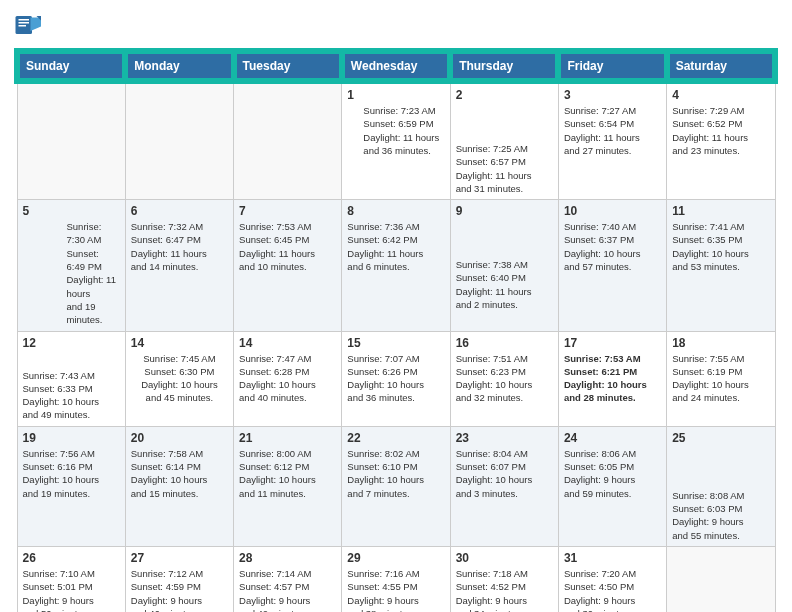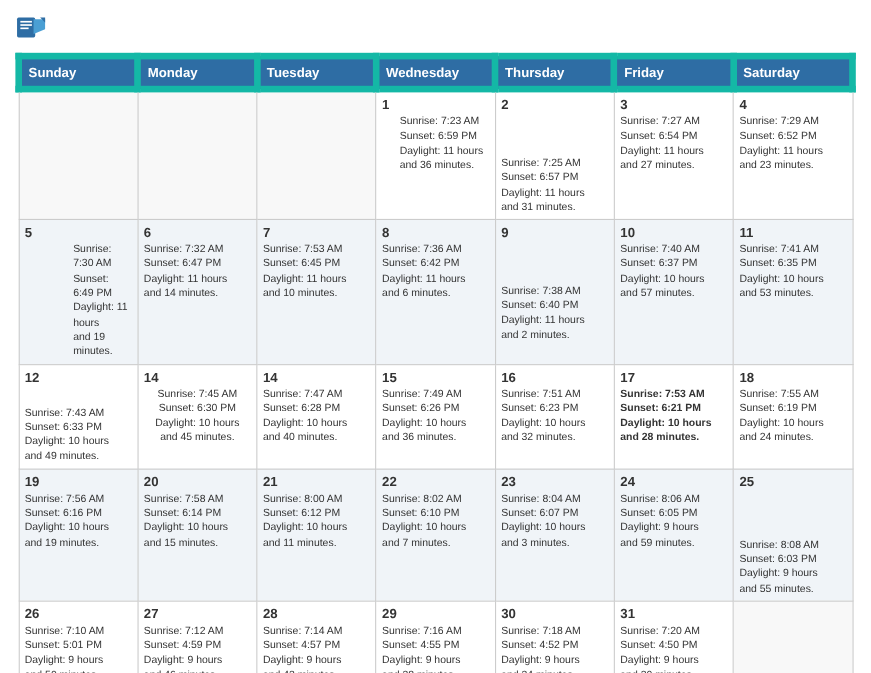--- a/index.html
+++ b/index.html
@@ -235,21 +235,21 @@
           </td>
           <td>
             <div class="day-num">14</div>
             <div class="day-info" style="white-space: pre-line;">Sunrise: 7:47 AM
 Sunset: 6:28 PM
 Daylight: 10 hours
 and 40 minutes.</div>
           </td>
           <td>
             <div class="day-num">15</div>
-            <div class="day-info" style="white-space: pre-line;">Sunrise: 7:49 AM
+            <div class="day-info" style="white-space: pre-line;">Sunrise: 7:07 AM
 Sunset: 6:26 PM
 Daylight: 10 hours
 and 36 minutes.</div>
           </td>
           <td>
             <div class="day-num">16</div>
             <div class="day-info" style="white-space: pre-line;">Sunrise: 7:51 AM
 Sunset: 6:23 PM
 Daylight: 10 hours
 and 32 minutes.</div>

